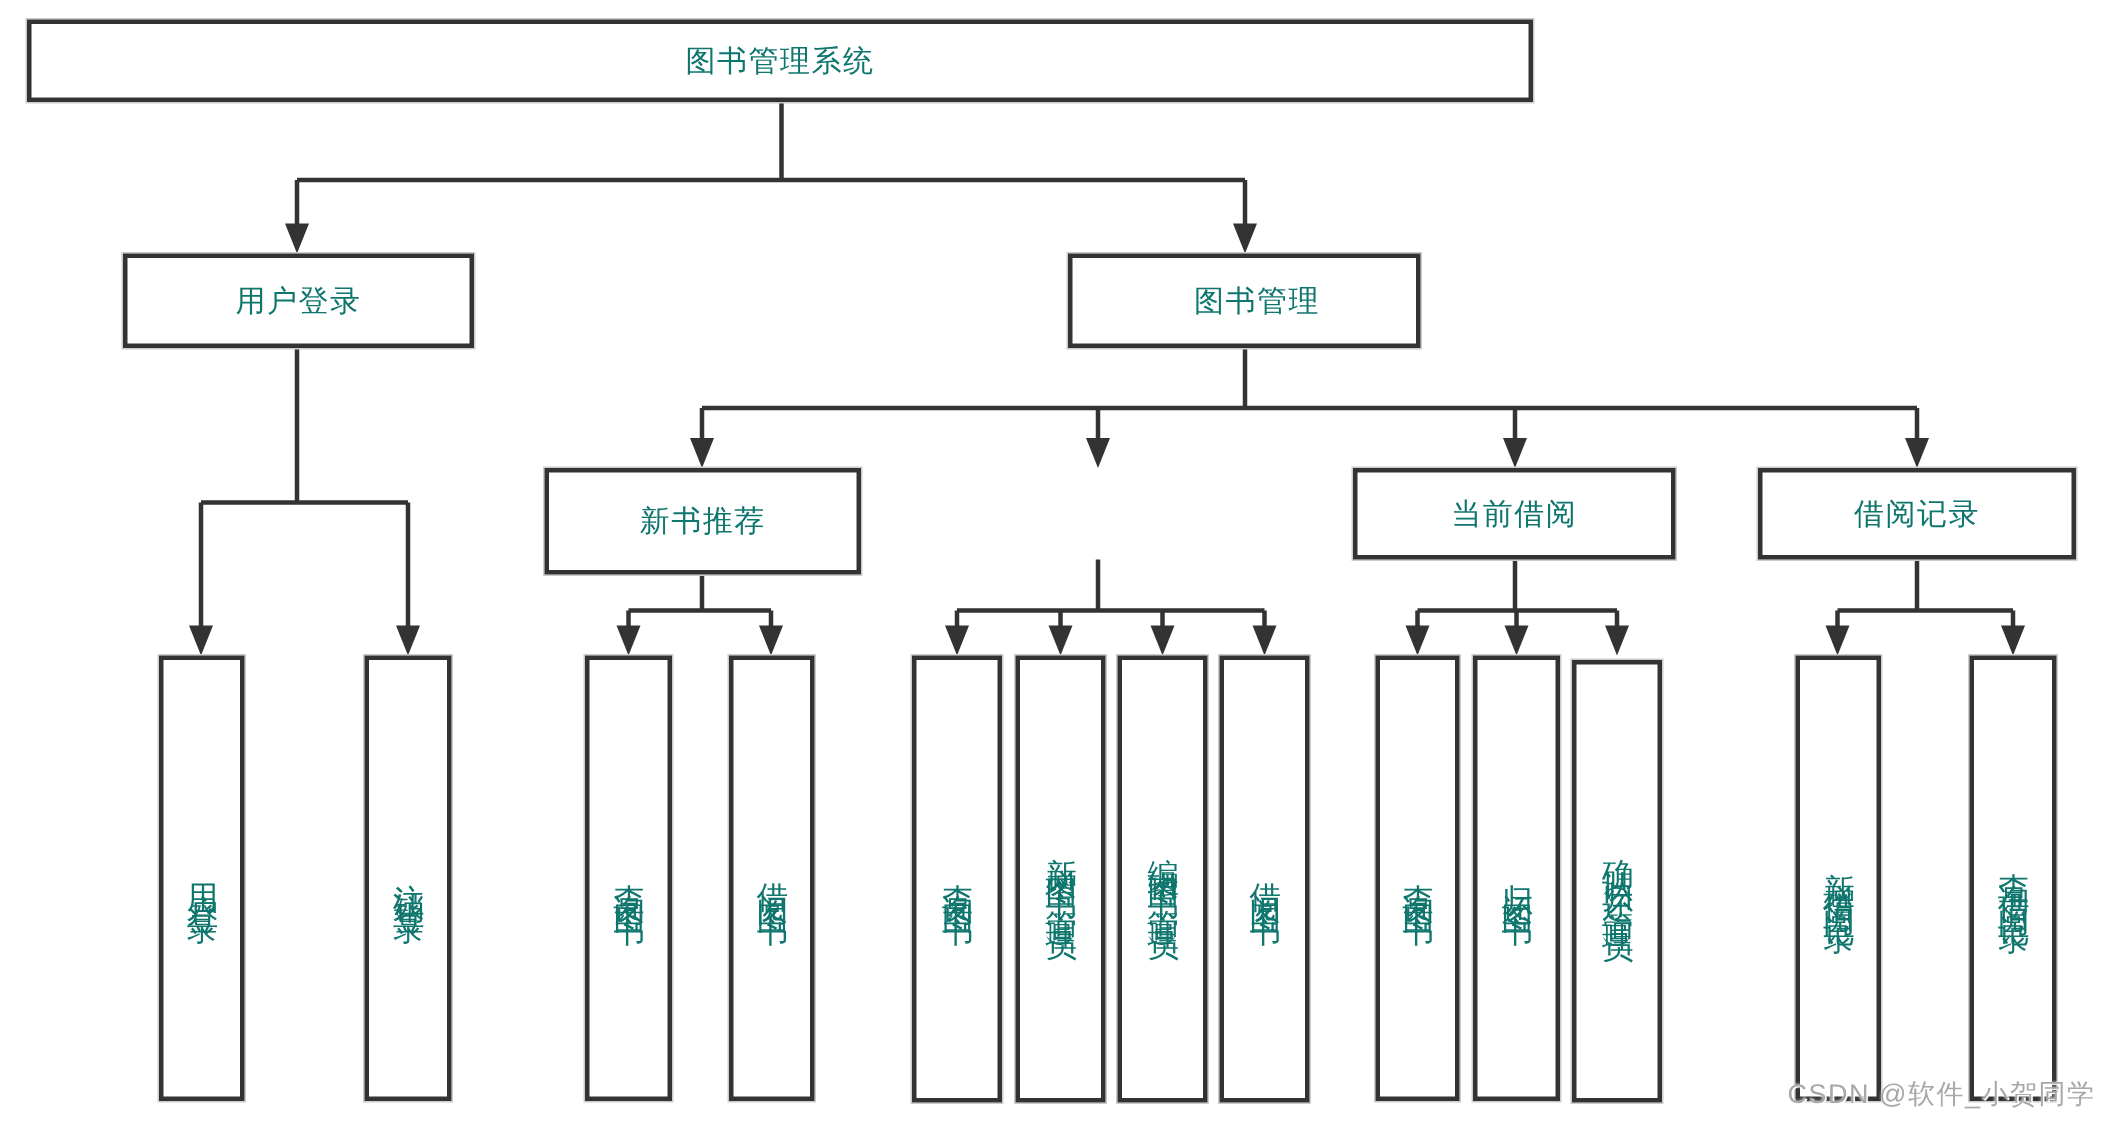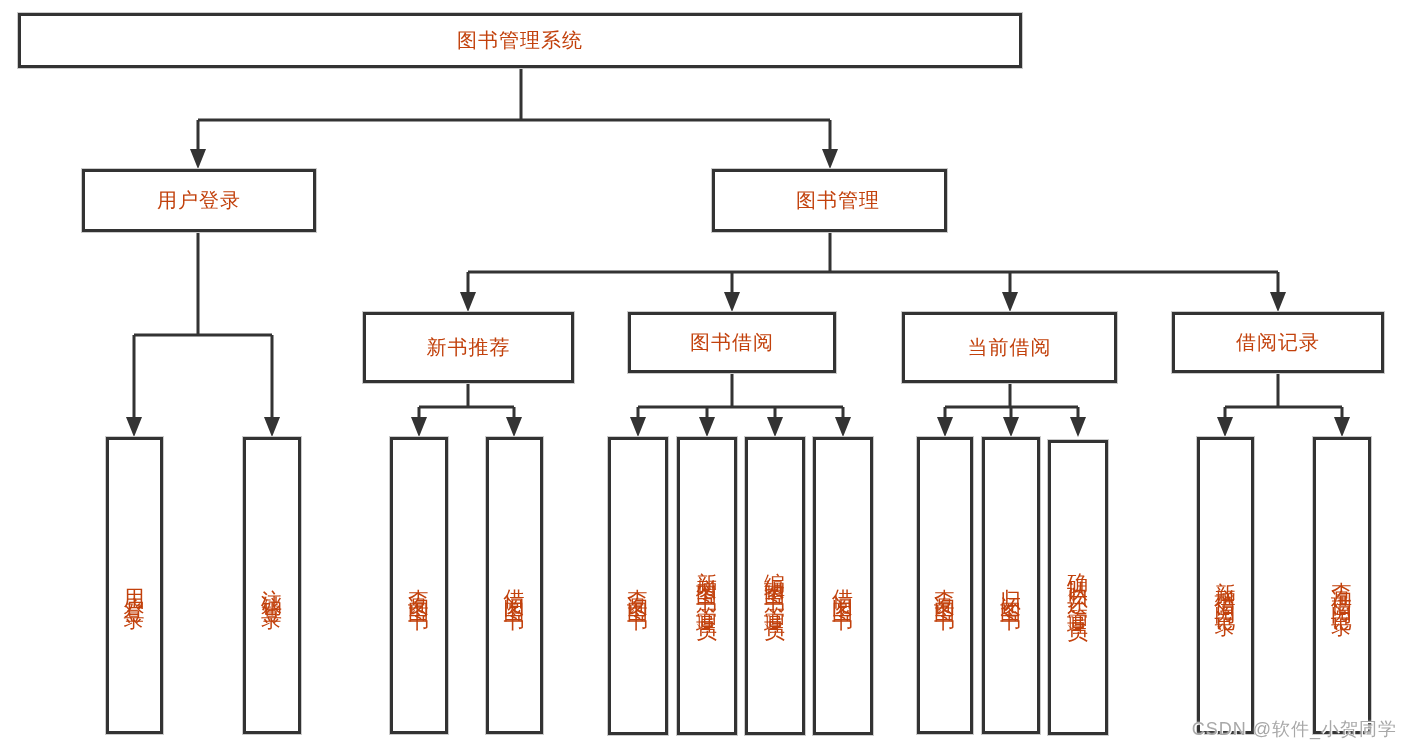--- a/index.html
+++ b/index.html
@@ -12,21 +12,21 @@
   }
   svg.wires{position:absolute;left:0;top:0;z-index:1;}
   .box{
     position:absolute;
     box-sizing:border-box;
     border:3px solid #333333;
     background:#ffffff;
     display:flex;
     align-items:center;
     justify-content:center;
-    color:#c2410c;
+    color:#0f766e;
     z-index:2;
     box-shadow:0 0 0 1px #cccccc;
   }
   .hbox{font-size:20px;letter-spacing:1px;}
   .vbox span{
     writing-mode:vertical-rl;
     text-orientation:mixed;
     font-size:21px;
     letter-spacing:7px;
     line-height:1;
@@ -95,24 +95,21 @@
   <div class="box hbox" style="left:82px;top:169px;width:234px;height:63px;">
     <span>用户登录</span>
   </div>
   <div class="box hbox" style="left:712px;top:169px;width:235px;height:63px;padding-left:17px;">
     <span>图书管理</span>
   </div>
 
   <div class="box hbox" style="left:363px;top:312px;width:211px;height:71px;">
     <span>新书推荐</span>
   </div>
-  <div class="box hbox" style="left:628px;top:312px;width:208px;height:61px;">
-    <span>图书借阅</span>
-  </div>
-  <div class="box hbox" style="left:902px;top:312px;width:215px;height:71px;">
+  <div class="box hbox" style="left:902px;top:312px;width:215px;height:61px;">
     <span>当前借阅</span>
   </div>
   <div class="box hbox" style="left:1172px;top:312px;width:212px;height:61px;">
     <span>借阅记录</span>
   </div>
 
   <div class="box vbox" style="left:106px;top:437px;width:57px;height:297px;">
     <span>用户登录</span>
   </div>
   <div class="box vbox" style="left:243px;top:437px;width:58px;height:297px;">

